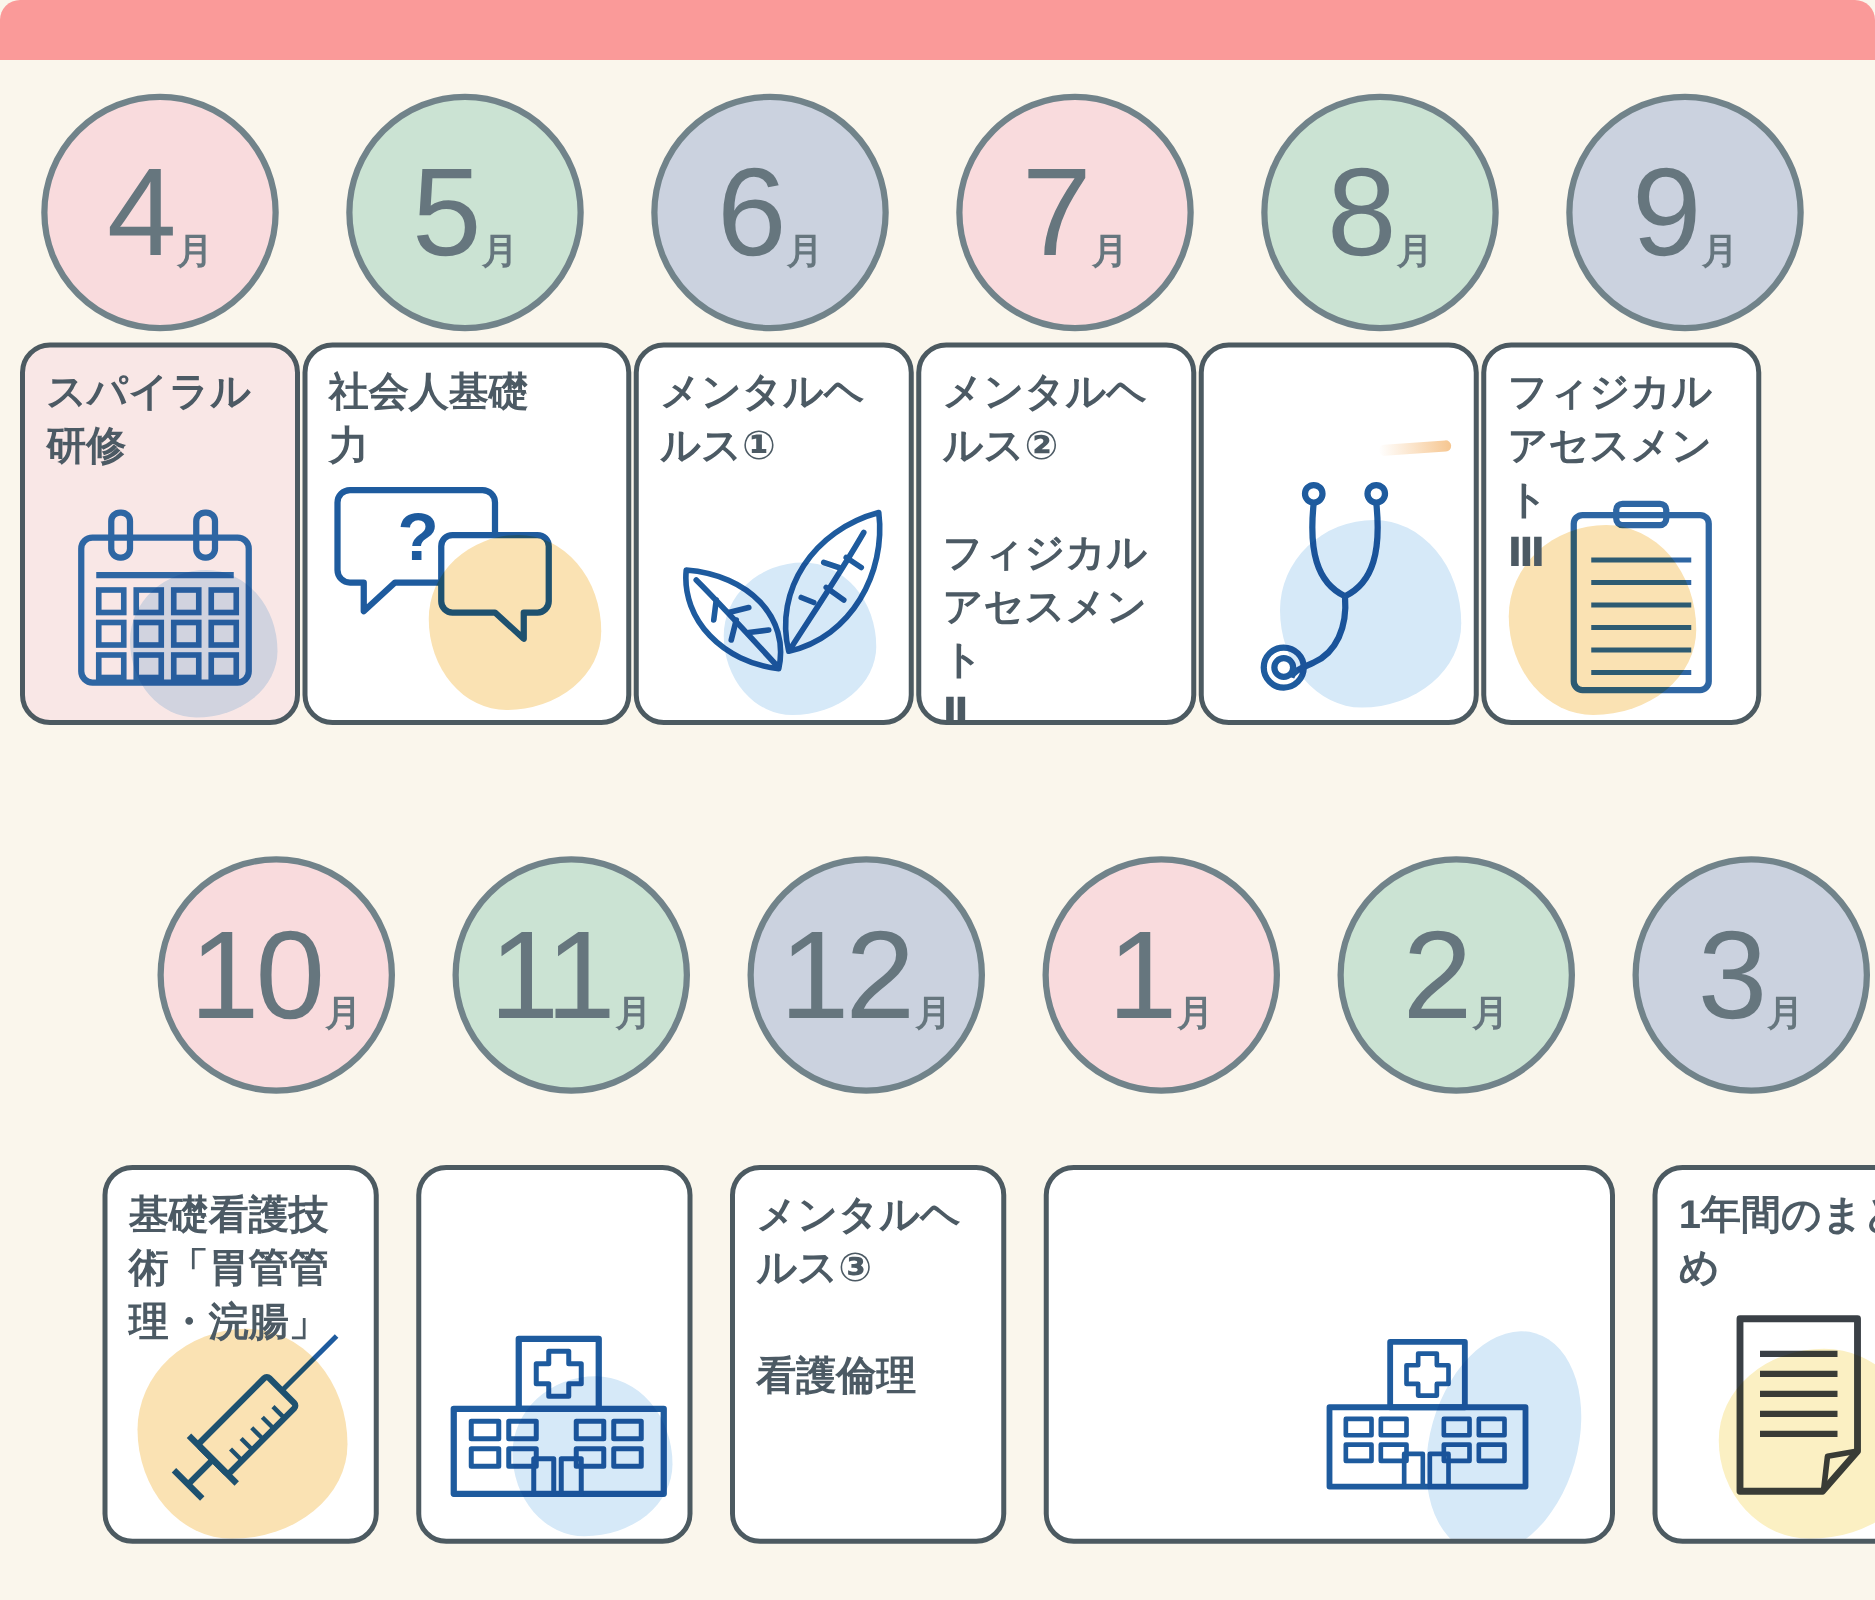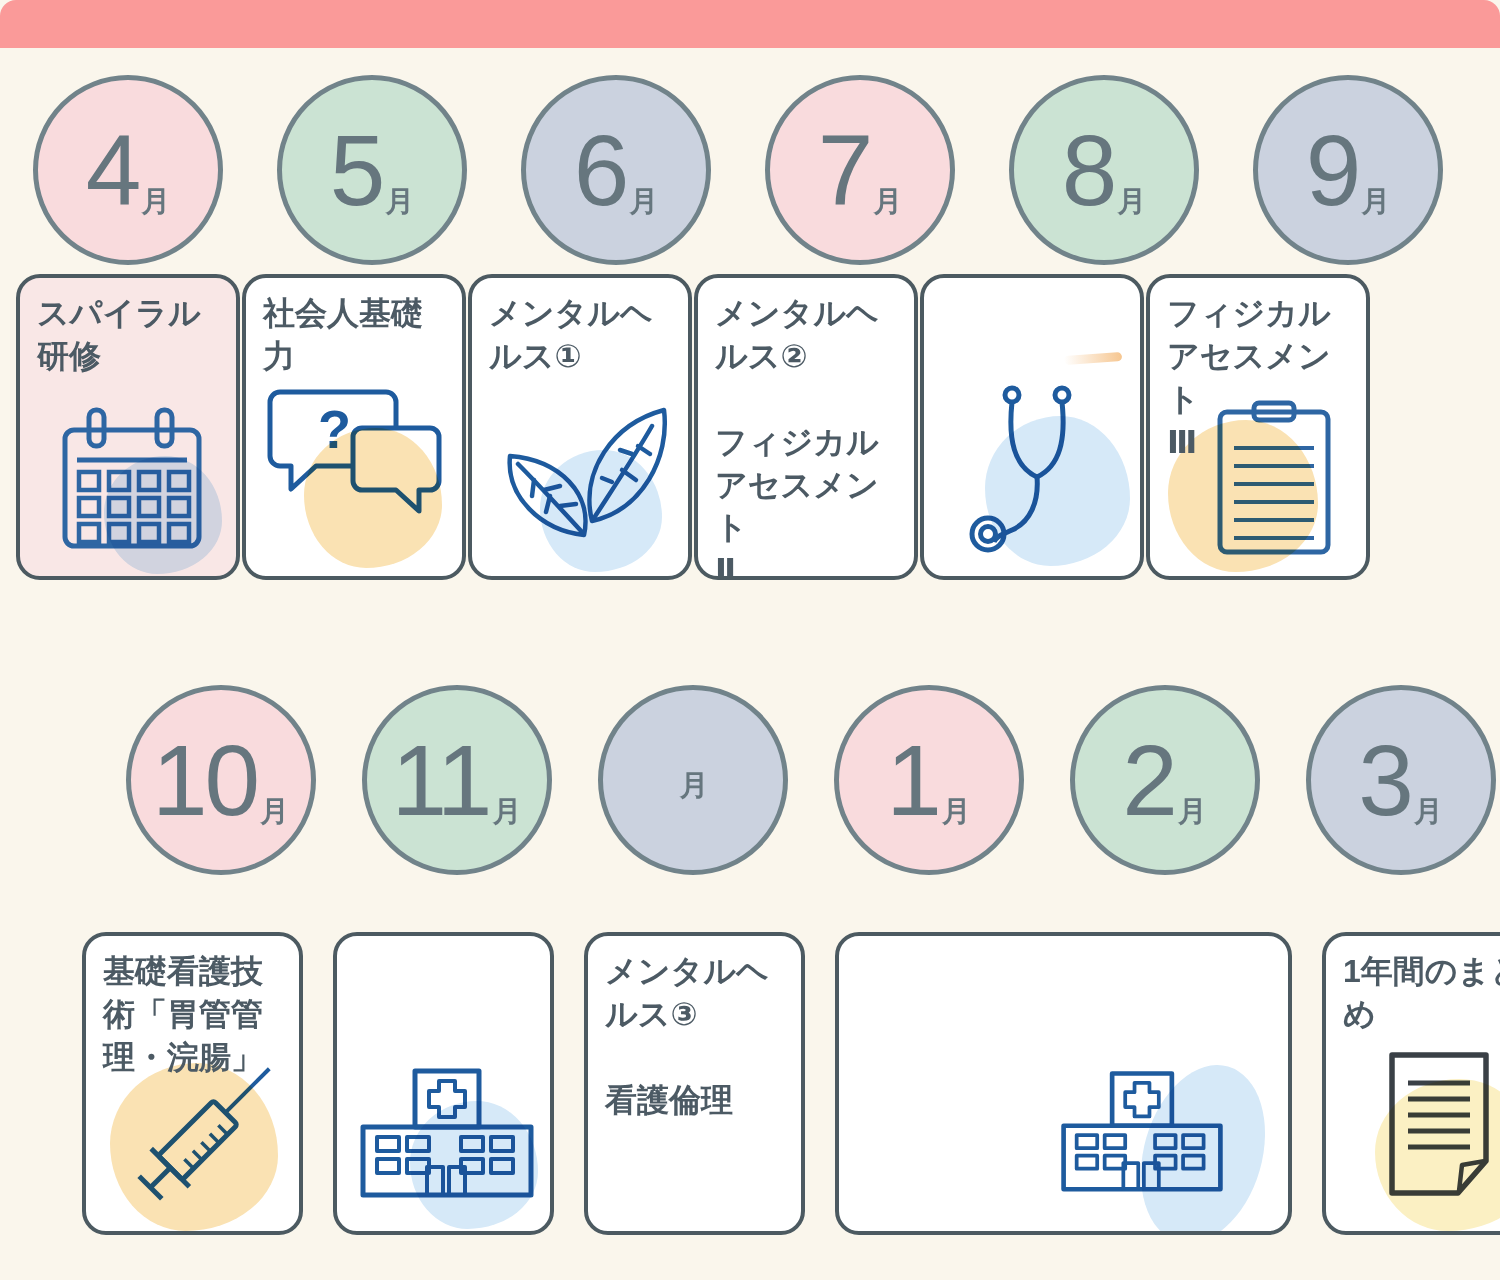--- a/index.html
+++ b/index.html
@@ -114,21 +114,21 @@
             <rect x="22" y="120" width="20" height="18"></rect>
               <rect x="52" y="120" width="20" height="18"></rect>
               <rect x="82" y="120" width="20" height="18"></rect>
               <rect x="112" y="120" width="20" height="18"></rect>
           </g>
         </svg>
       </div>
       <div class="blob blob-blue" style="width:118px;height:118px;right:14px;bottom:2px;"></div>
     </div>
 
-    <div class="card" style="width:224px;">
+    <div class="card" style="width:263px;">
       <div class="card-text">社会人基礎
 力</div>
       <div class="icon" style="left:18px;bottom:40px;">
         <svg width="188" height="150" viewBox="0 0 188 150" fill="none" stroke="#1E5B9E" stroke-width="5" stroke-linejoin="round">
           <path d="M16,6 h106 a10,10 0 0 1 10,10 v54 a10,10 0 0 1 -10,10 h-70 l-25,23 v-23 h-11 a10,10 0 0 1 -10,-10 v-54 a10,10 0 0 1 10,-10 z" fill="#FFFFFF"></path>
           <path d="M98,42 h68 a9,9 0 0 1 9,9 v44 a9,9 0 0 1 -9,9 h-11 v21 l-23,-21 h-34 a9,9 0 0 1 -9,-9 v-44 a9,9 0 0 1 9,-9 z" fill="#FFFFFF"></path>
           <text x="54" y="62" font-size="54" font-weight="700" fill="#1E5B9E" stroke="none" font-family="Liberation Sans, sans-serif">?</text>
         </svg>
       </div>
       <div class="blob blob-orange" style="width:138px;height:140px;right:20px;bottom:8px;"></div>
@@ -216,20 +216,21 @@
         <div class="month-circle tone-green">
           <span class="month-label">
             <span class="month-num">11</span>
             <span class="month-suffix">月</span>
           </span>
         </div>
       </div>
     <div class="circle-col" style="width:221px;">
         <div class="month-circle tone-lavender">
           <span class="month-label">
+            <span class="month-num">12</span>
             <span class="month-suffix">月</span>
           </span>
         </div>
       </div>
     <div class="circle-col" style="width:221px;">
         <div class="month-circle tone-pink">
           <span class="month-label">
             <span class="month-num">1</span>
             <span class="month-suffix">月</span>
           </span>

